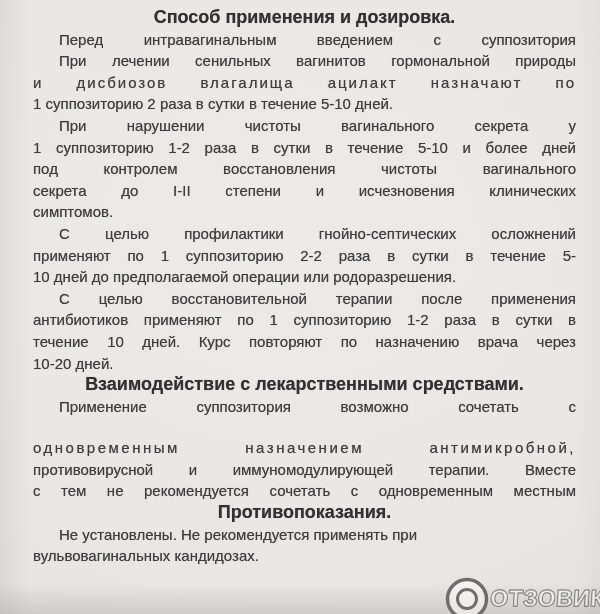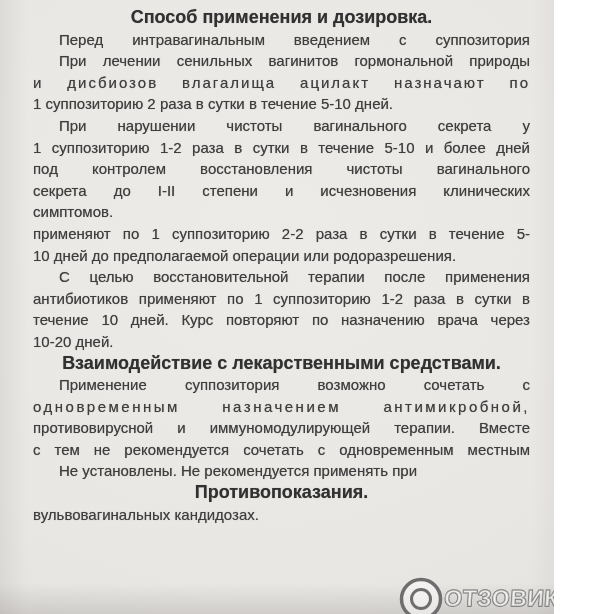--- a/index.html
+++ b/index.html
@@ -1,18 +1,18 @@
 <!DOCTYPE html>
 <html><head>
 <meta charset="utf-8">
 <style>
   html, body { margin: 0; padding: 0; }
   .photo {
     position: relative;
-    width: 554px;
+    width: 600px;
     height: 614px;
     overflow: hidden;
     font-family: "Liberation Sans", sans-serif;
     background:
       linear-gradient(to top, rgba(110,105,100,0.20), rgba(110,105,100,0) 5%),
       linear-gradient(to right, rgba(110,105,100,0.10), rgba(110,105,100,0) 5%),
       linear-gradient(to left, rgba(110,105,100,0.06), rgba(110,105,100,0) 4%),
       radial-gradient(135% 105% at 48% 38%, #edebe8 0%, #e9e7e4 55%, #dedcd9 100%);
   }
   .page {
@@ -32,21 +32,21 @@
   .line.heading {
     font-weight: 700;
     font-size: 18px;
     color: #313131;
     text-align: center;
     text-align-last: center;
   }
   .line.indent { text-indent: 26px; }
   .line.jl { text-align: justify; text-align-last: justify; }
   .line.ls1 { letter-spacing: 2px; }
-  .line.ls2 { letter-spacing: 2.5px; }
+  .line.ls2 { letter-spacing: 2.5px; margin-top: 20px; }
   .watermark {
     position: absolute;
     right: 0;
     bottom: -9px;
     pointer-events: none;
   }
 </style>
 </head>
 <body>
 
@@ -56,33 +56,34 @@
       <div class="line heading">Способ применения и дозировка.</div>
       <div class="line body indent jl">Перед интравагинальным введением с суппозитория</div>
       <div class="line body indent jl">При лечении сенильных вагинитов гормональной природы</div>
       <div class="line body jl ls1">и дисбиозов влагалища ацилакт назначают по</div>
       <div class="line body">1 суппозиторию 2 раза в сутки в течение 5-10 дней.</div>
       <div class="line body indent jl">При нарушении чистоты вагинального секрета у</div>
       <div class="line body jl">1 суппозиторию 1-2 раза в сутки в течение 5-10 и более дней</div>
       <div class="line body jl">под контролем восстановления чистоты вагинального</div>
       <div class="line body jl">секрета до I-II степени и исчезновения клинических</div>
       <div class="line body">симптомов.</div>
+      <div class="line body indent jl">С целью профилактики гнойно-септических осложнений</div>
       <div class="line body jl">применяют по 1 суппозиторию 2-2 раза в сутки в течение 5-</div>
       <div class="line body">10 дней до предполагаемой операции или родоразрешения.</div>
       <div class="line body indent jl">С целью восстановительной терапии после применения</div>
       <div class="line body jl">антибиотиков применяют по 1 суппозиторию 1-2 раза в сутки в</div>
       <div class="line body jl">течение 10 дней. Курс повторяют по назначению врача через</div>
       <div class="line body">10-20 дней.</div>
       <div class="line heading">Взаимодействие с лекарственными средствами.</div>
       <div class="line body indent jl">Применение суппозитория возможно сочетать с</div>
       <div class="line body jl ls2">одновременным назначением антимикробной,</div>
       <div class="line body jl">противовирусной и иммуномодулирующей терапии. Вместе</div>
       <div class="line body jl">с тем не рекомендуется сочетать с одновременным местным</div>
+      <div class="line heading">Противопоказания.</div>
       <div class="line body indent">Не установлены. Не рекомендуется применять при</div>
-      <div class="line heading">Противопоказания.</div>
       <div class="line body">вульвовагинальных кандидозах.</div>
     </div>
 
   <svg class="watermark" width="158" height="48" viewBox="0 0 158 48">
     <g>
       <circle cx="25" cy="24" r="19.5" fill="rgba(255,255,255,0.5)" stroke="#6e6e6e" stroke-width="3.5"></circle>
       <circle cx="25" cy="24" r="9.5" fill="rgba(255,255,255,0.2)" stroke="#6e6e6e" stroke-width="3"></circle>
     </g>
     <text x="50" y="31" transform="skewX(-4)" font-family="Liberation Sans, sans-serif" font-size="23" font-weight="bold" letter-spacing="0.5" fill="rgba(255,255,255,0.55)" stroke="#6e6e6e" stroke-width="1.4" paint-order="stroke fill">ОТЗОВИК</text>
   </svg>

